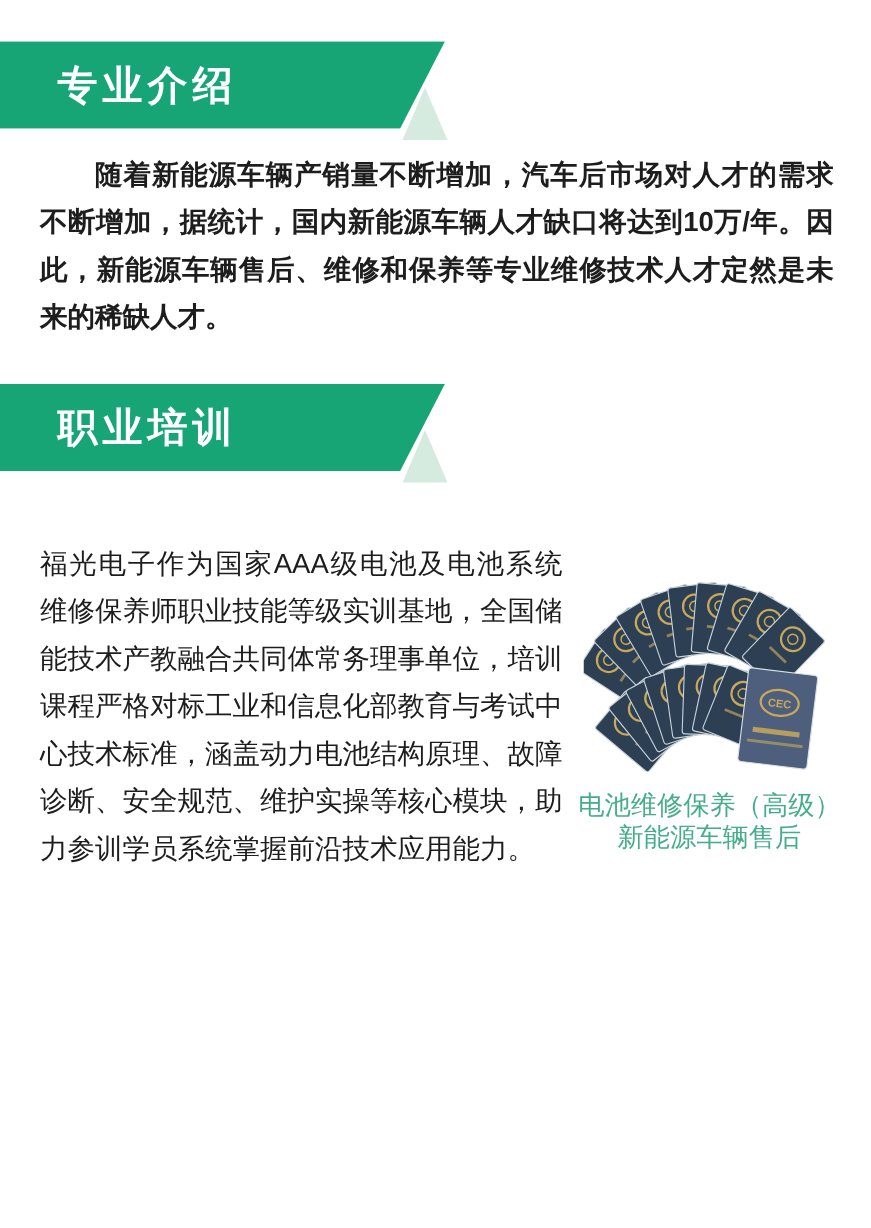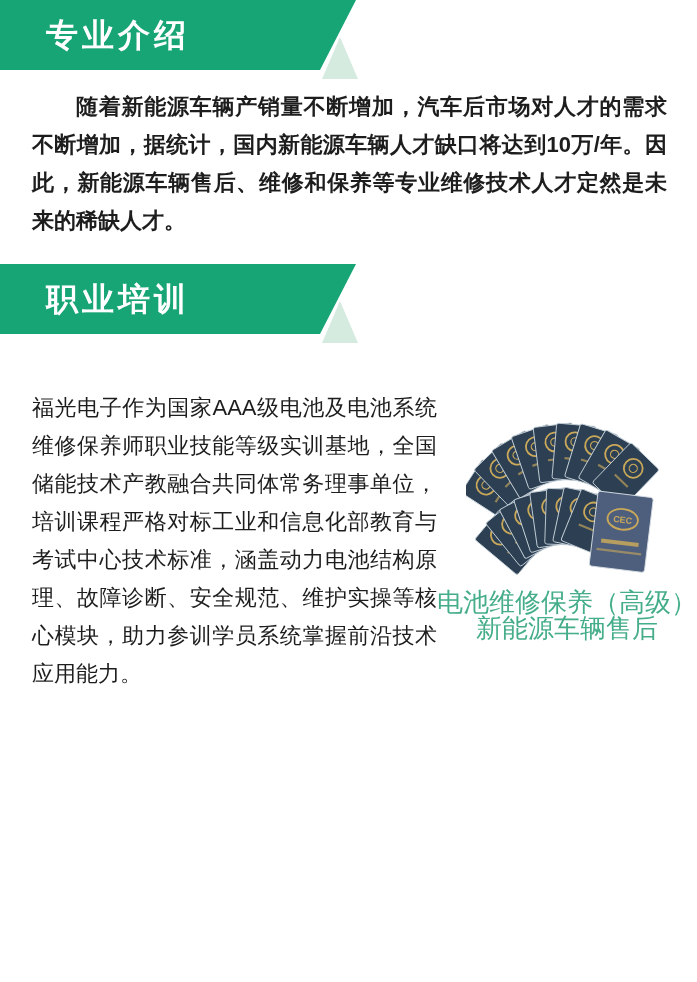--- a/index.html
+++ b/index.html
@@ -22,22 +22,22 @@
     font-family: "Liberation Sans", "DejaVu Sans", sans-serif;
     color: var(--body_text);
   }
 
   
   .banner {
     position: relative;
     width: 365px;
     height: 70px;
   }
-  .banner-1 { }
-  .banner-2 { margin-top: 24px; }
+  .banner-1 { margin-top: 33px; }
+  .banner-2 { margin-top: 34px; }
   .banner .accent-triangle {
     position: absolute;
     left: 322px;
     bottom: -9px;
     width: 0; height: 0;
     border-left: 18px solid transparent;
     border-right: 18px solid transparent;
     border-bottom: 42px solid var(--light_triangle_green);
   }
   .banner .green-shape {
@@ -65,42 +65,42 @@
     font-size: 22px;
     line-height: 38px;
     text-align: justify;
     font-weight: bold;
   }
   .intro-block p { margin: 0; text-indent: 2em; }
 
   
   .training-row {
     display: flex;
-    padding: 55px 0 0 32px;
+    padding: 55px 12px 0 32px;
   }
   .training-text {
     width: 418px;
     margin: 0;
     font-size: 22px;
     line-height: 38px;
     text-align: justify;
   }
   .training-figure {
     flex: 1;
     display: flex;
     flex-direction: column;
     align-items: center;
     margin-top: 12px;
   }
   .cert-visual { width: 202px; height: auto; display: block; }
   .cert-caption {
     margin-top: 8px;
     text-align: center;
     color: var(--caption_green);
-    font-size: 26px;
+    font-size: 21px;
     line-height: 26px;
     white-space: nowrap;
   }
 </style>
 </head>
 <body>
 
 <div class="page">
 
   <div class="banner banner-1">

